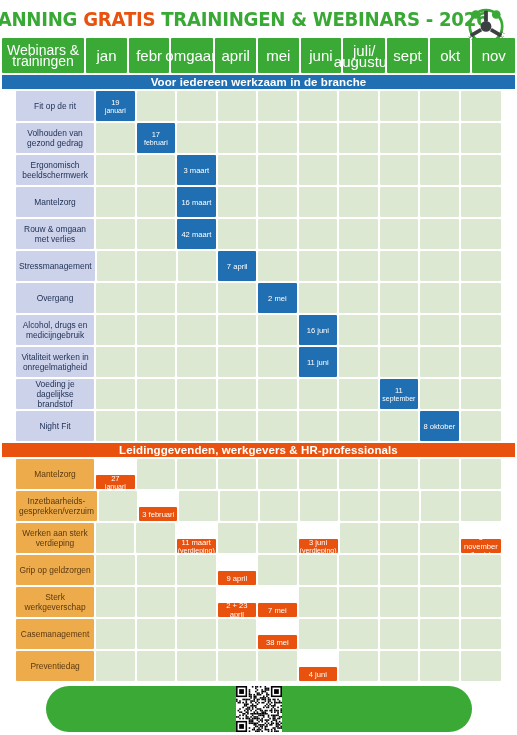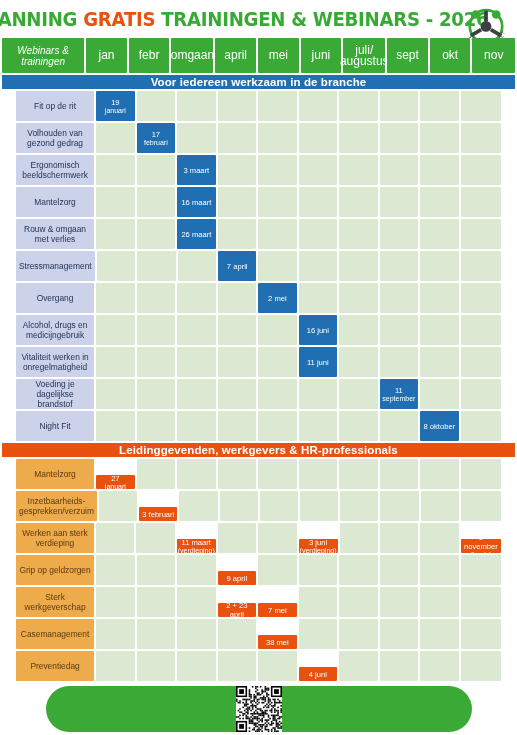--- a/index.html
+++ b/index.html
@@ -40,25 +40,25 @@
   
   .grid { position: relative; width: 517px; }
   .row { display: flex; width: 517px; }
 
   .hdr-row { height: 35px; padding: 0 2px; gap: 2px; }
   .hdr-cell {
     background: #3aa935;
     color: #ffffff;
     display: flex; align-items: center; justify-content: center;
     text-align: center;
-    font-size: 12px;
+    font-size: 15px;
     line-height: 11px;
     border-radius: 1px;
   }
-  .hdr-label { width: 85px; font-size: 10px; font-style: italic; }
+  .hdr-label { width: 85px; font-size: 14px; }
   .hdr-month { width: 42px; }
   .hdr-month:last-child { width: 44px; }
 
   .sect-row { padding: 0 2px; margin: 2px 0; }
   .sect-head {
     width: 513px; height: 14px;
     display:flex; align-items:center; justify-content:center;
     color:#fff; font-size:11.5px; font-weight:bold;
     letter-spacing:0.1px;
   }
@@ -222,21 +222,21 @@
           <div class="cell"></div>
           <div class="cell"></div>
           <div class="cell"></div>
           <div class="cell"></div>
         </div>
         <div class="row data-row">
           <div class="rowlabel blue">Rouw &amp; omgaan met verlies</div>
           <div class="cell"></div>
           <div class="cell"></div>
           <div class="cell ev-blue">
-            <span><span>26 maart</span></span>
+            <span><span>42 maart</span></span>
           </div>
           <div class="cell"></div>
           <div class="cell"></div>
           <div class="cell"></div>
           <div class="cell"></div>
           <div class="cell"></div>
           <div class="cell"></div>
           <div class="cell"></div>
         </div>
         <div class="row data-row">

